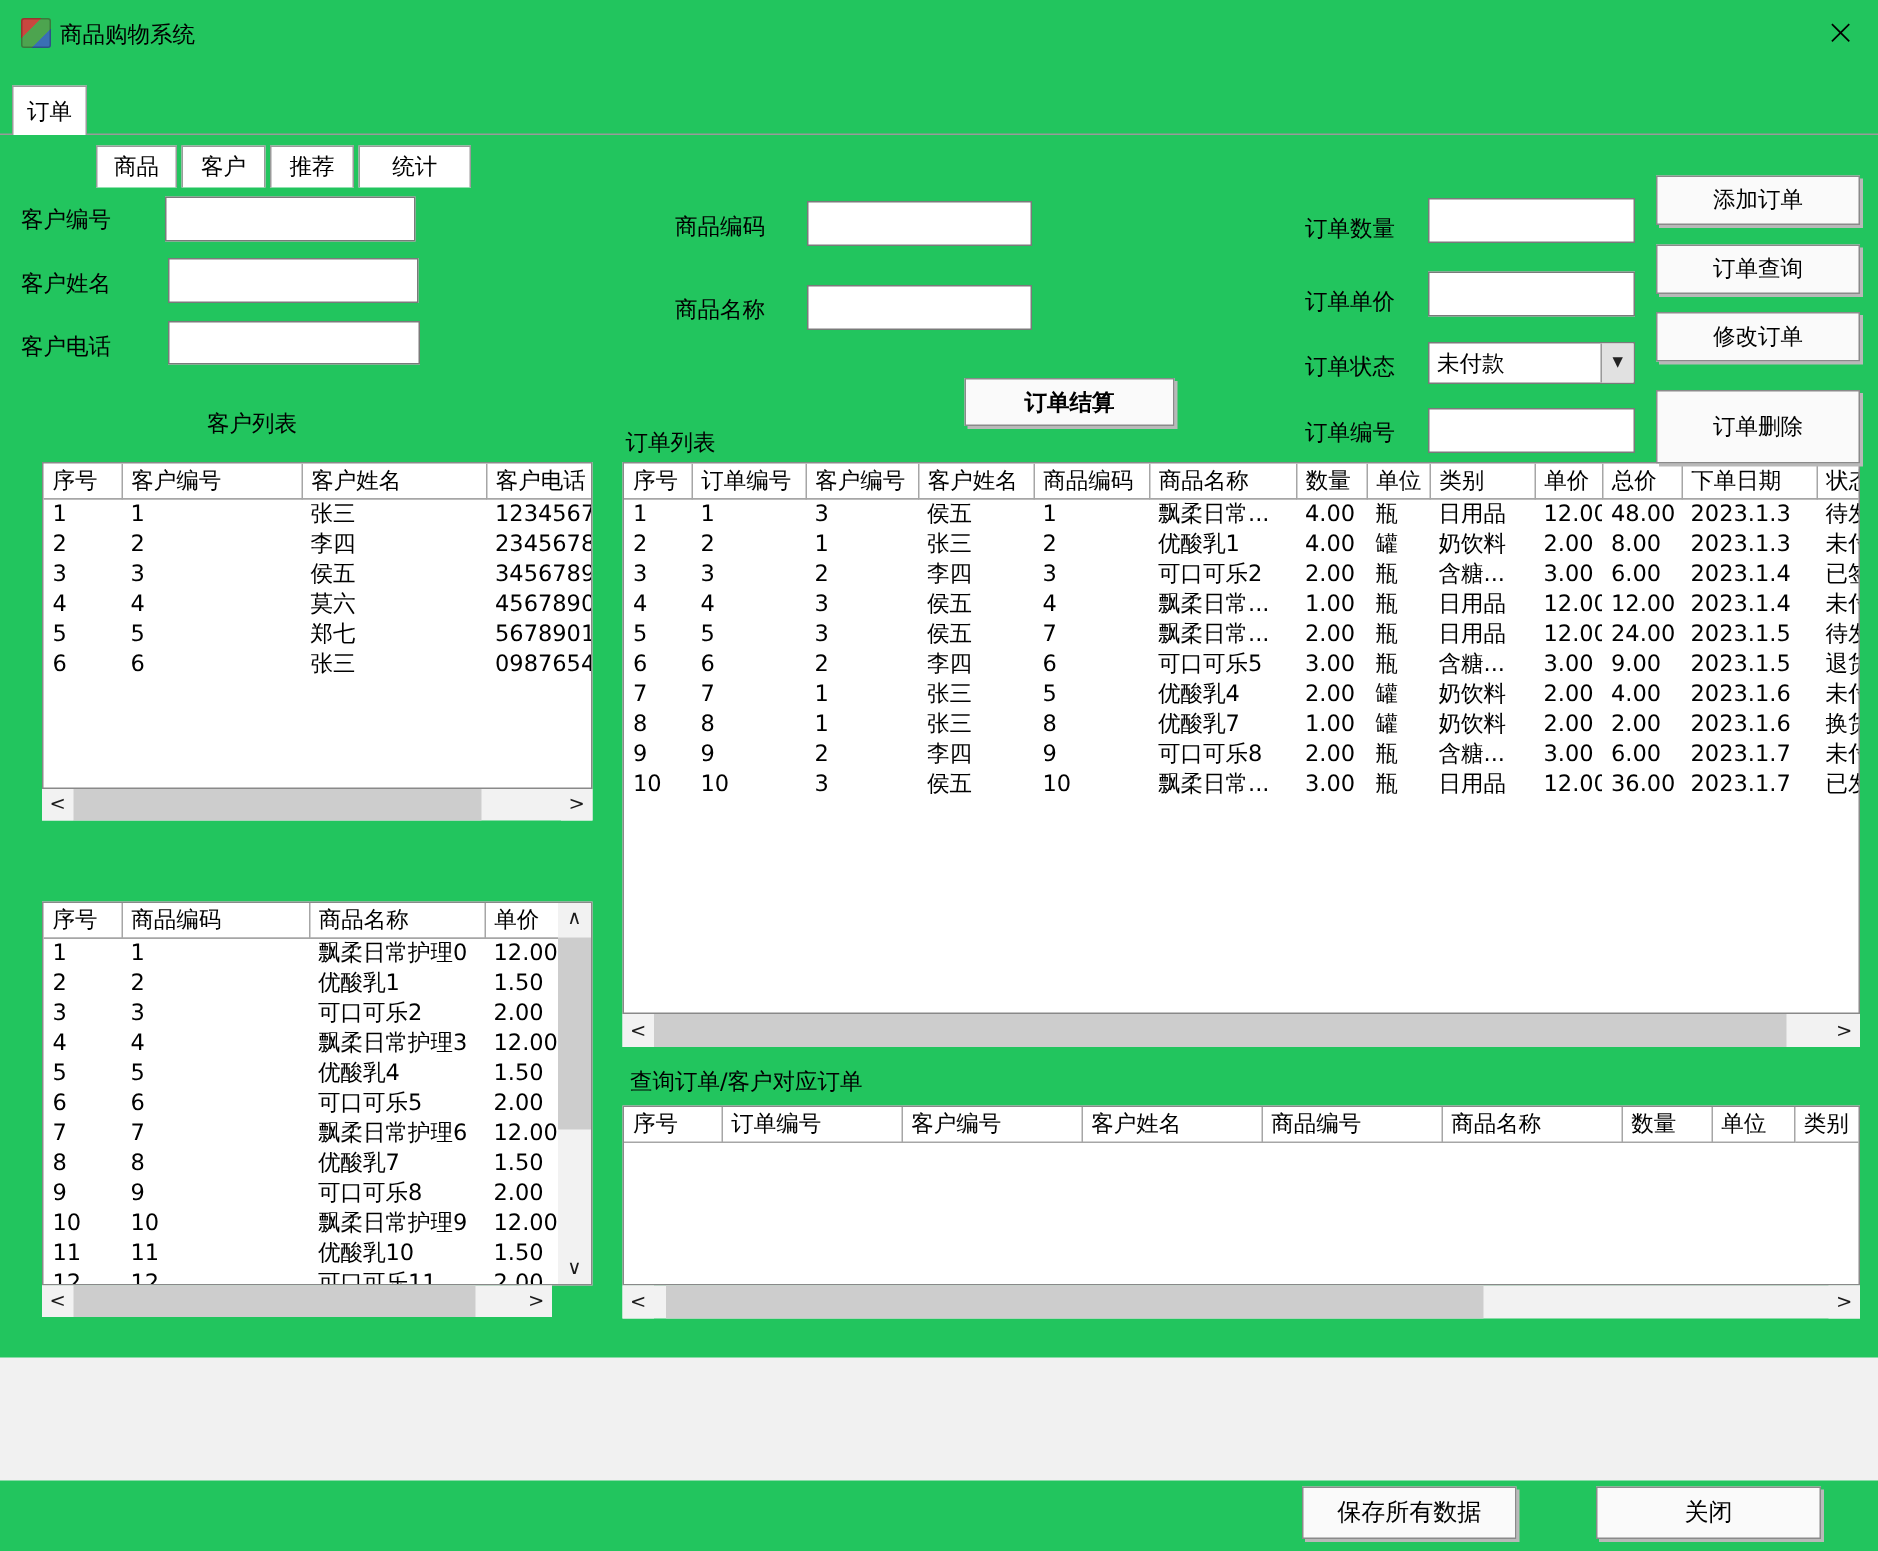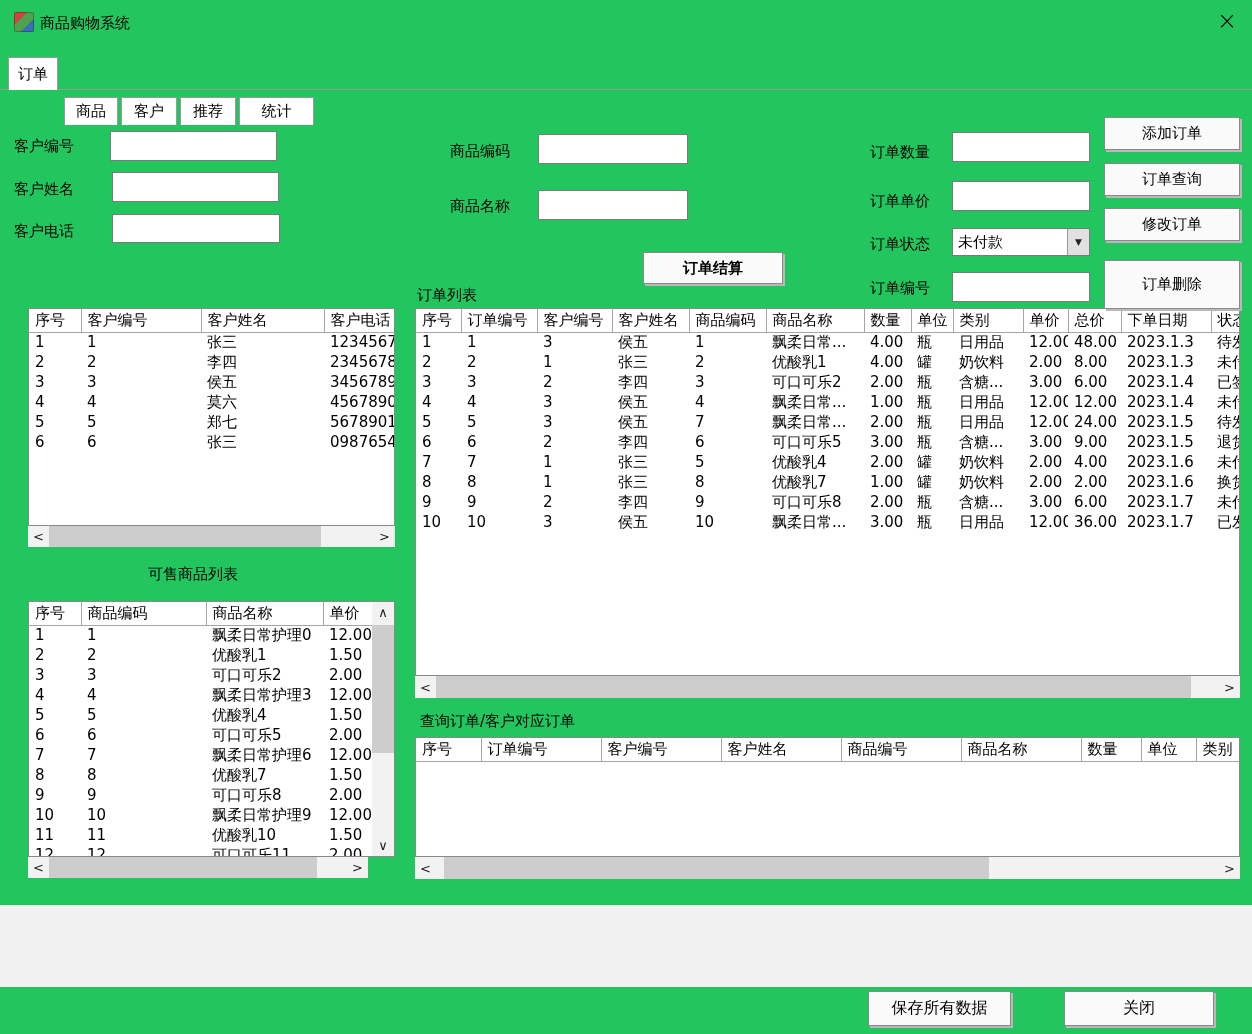--- a/index.html
+++ b/index.html
@@ -75,20 +75,21 @@
   <div class="tab inactive" style="left:180px;width:56px;">推荐</div>
   <div class="tab inactive" style="left:239px;width:75px;">统计</div>
 
   <div class="lbl" style="left:14px;top:137px;">客户编号</div>
   <input class="inp" style="left: 110px; top: 131px; width: 167px; height: 30px;">
   <div class="lbl" style="left:14px;top:180px;">客户姓名</div>
   <input class="inp" style="left: 112px; top: 172px; width: 167px; height: 30px;">
   <div class="lbl" style="left:14px;top:222px;">客户电话</div>
   <input class="inp" style="left: 112px; top: 214px; width: 168px; height: 29px;">
 
+  <div class="section-title centered" style="left:28px;top:273px;width:280px;">客户列表</div>
   <div class="lv" style="left:28px;top:308px;width:367px;height:218px;">
       <table style="width: 375px;">
         <colgroup>
           <col style="width: 52px;">
           <col style="width: 120px;">
           <col style="width: 123px;">
           <col style="width: 80px;">
         </colgroup>
         <thead>
           <tr>
@@ -139,21 +140,20 @@
       </table>
     </div>
   <div class="hscroll" style="left:28px;top:526px;width:367px;height:21px;">
     <div class="sb-btn">&lt;</div>
     <div class="sb-track">
         <div class="sb-thumb" style="left:0;width:272px;"></div>
       </div>
     <div class="sb-btn">&gt;</div>
   </div>
 
-  <div class="section-title centered" style="left:28px;top:565px;width:330px;">可售商品列表</div>
   <div class="lv" style="left:28px;top:601px;width:367px;height:256px;">
       <table style="width: 367px;">
         <colgroup>
           <col style="width: 52px;">
           <col style="width: 125px;">
           <col style="width: 117px;">
           <col style="width: 73px;">
         </colgroup>
         <thead>
           <tr>

